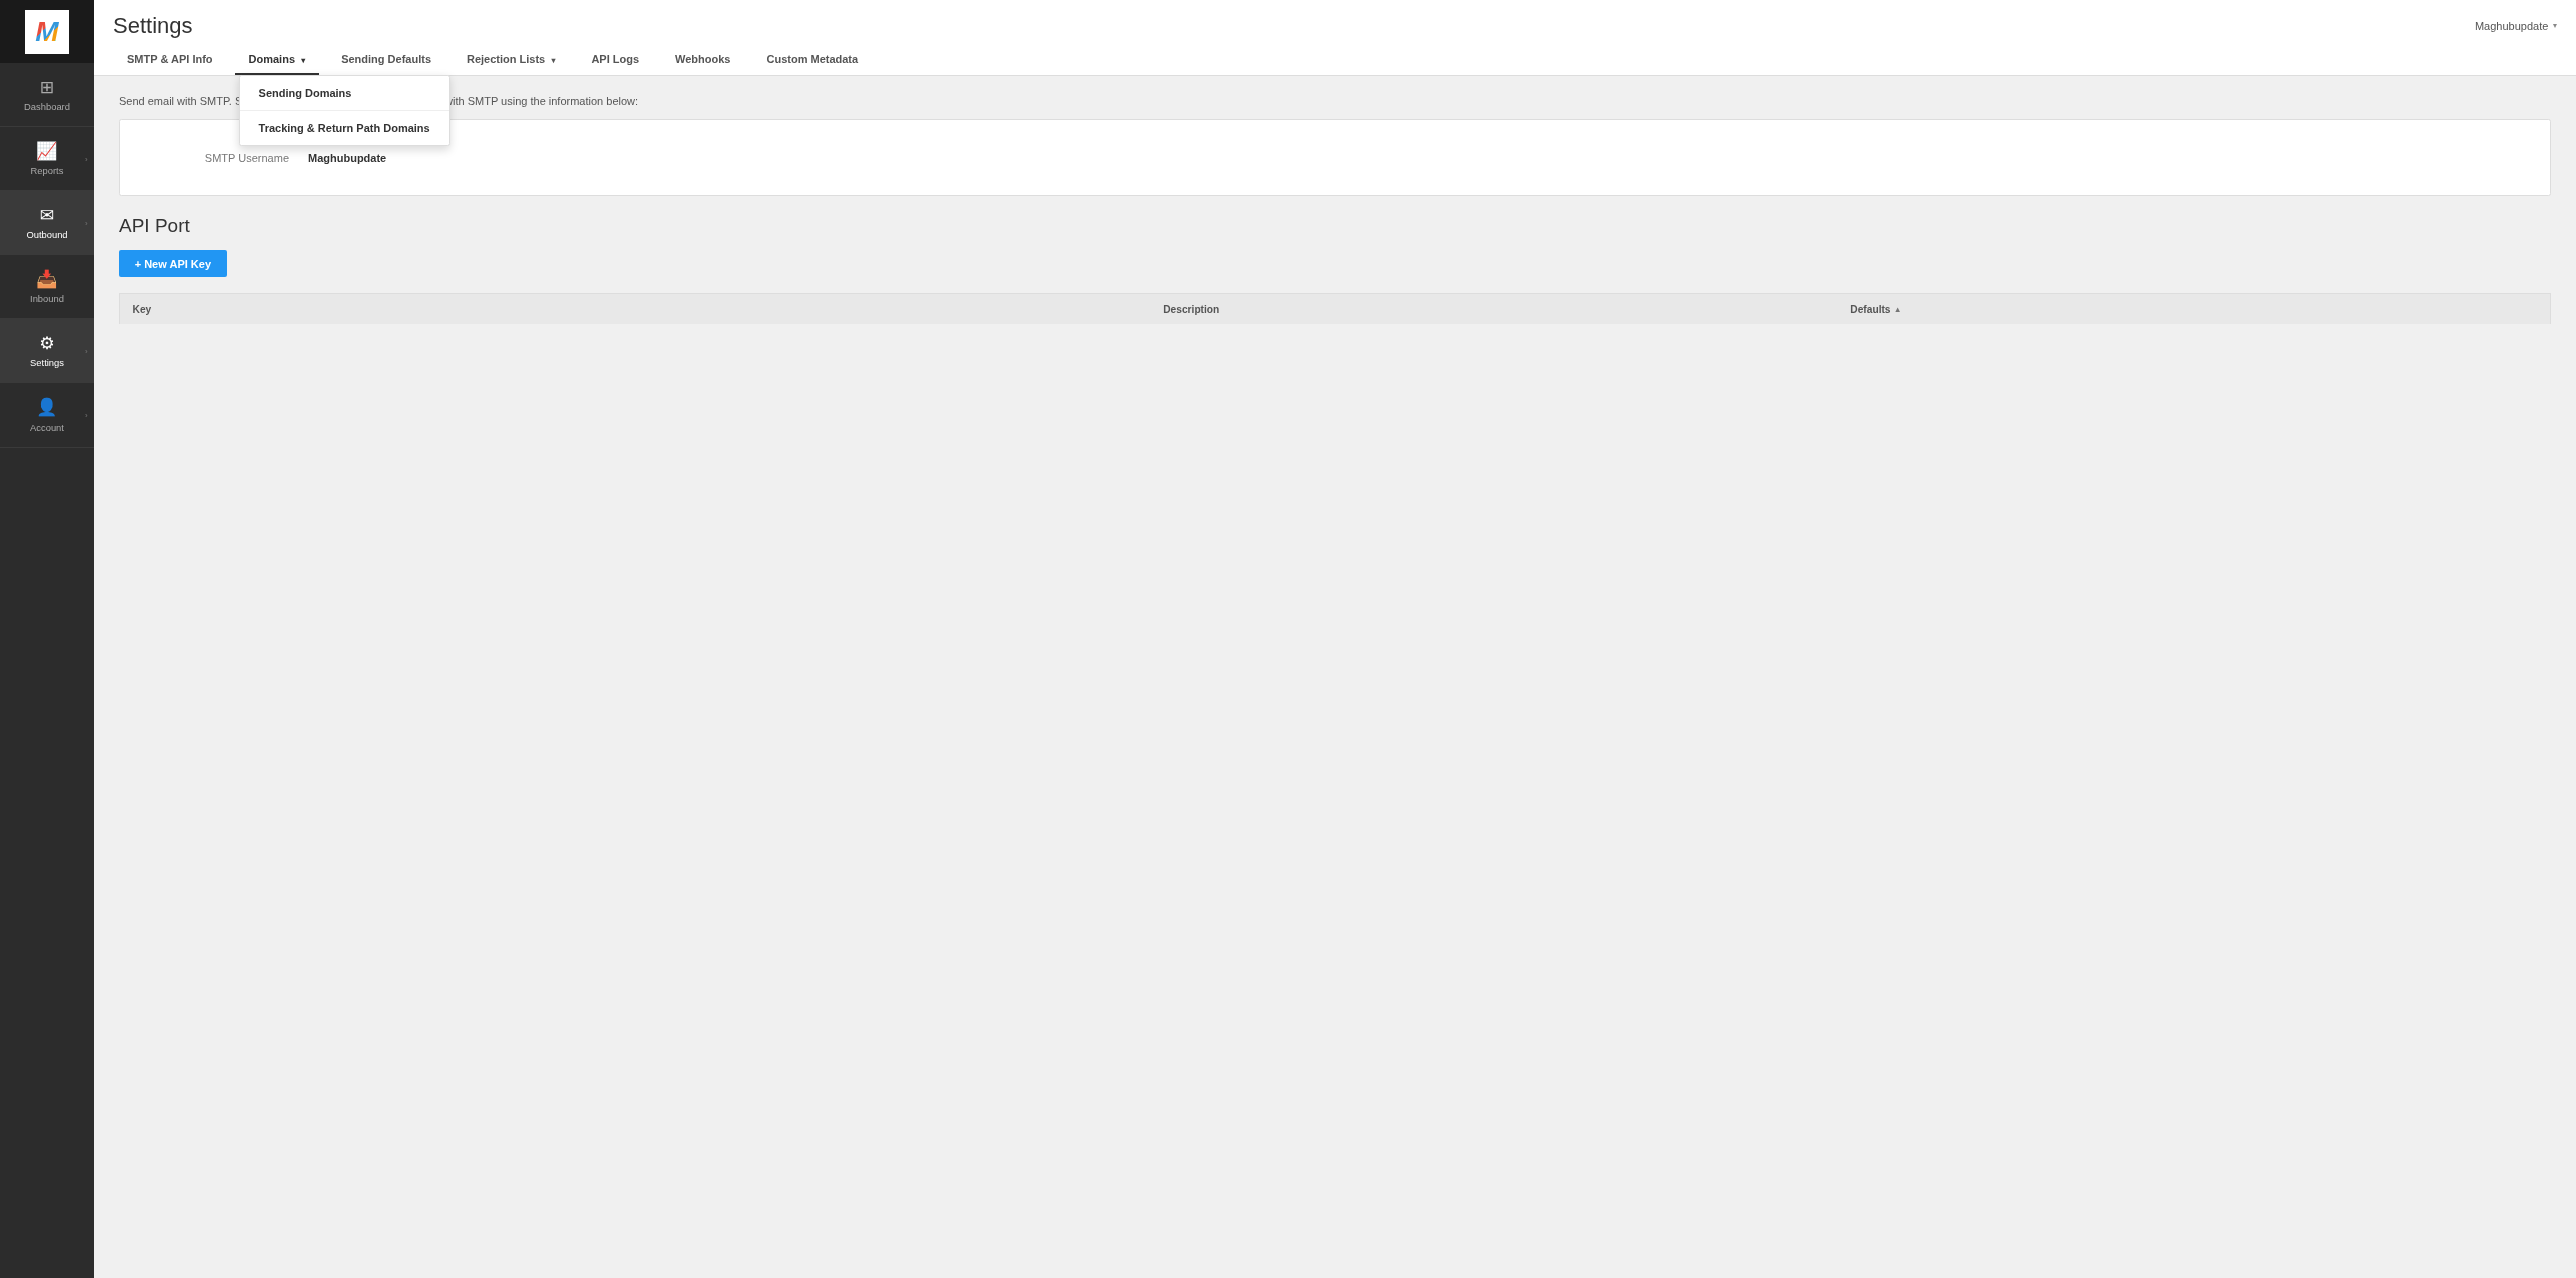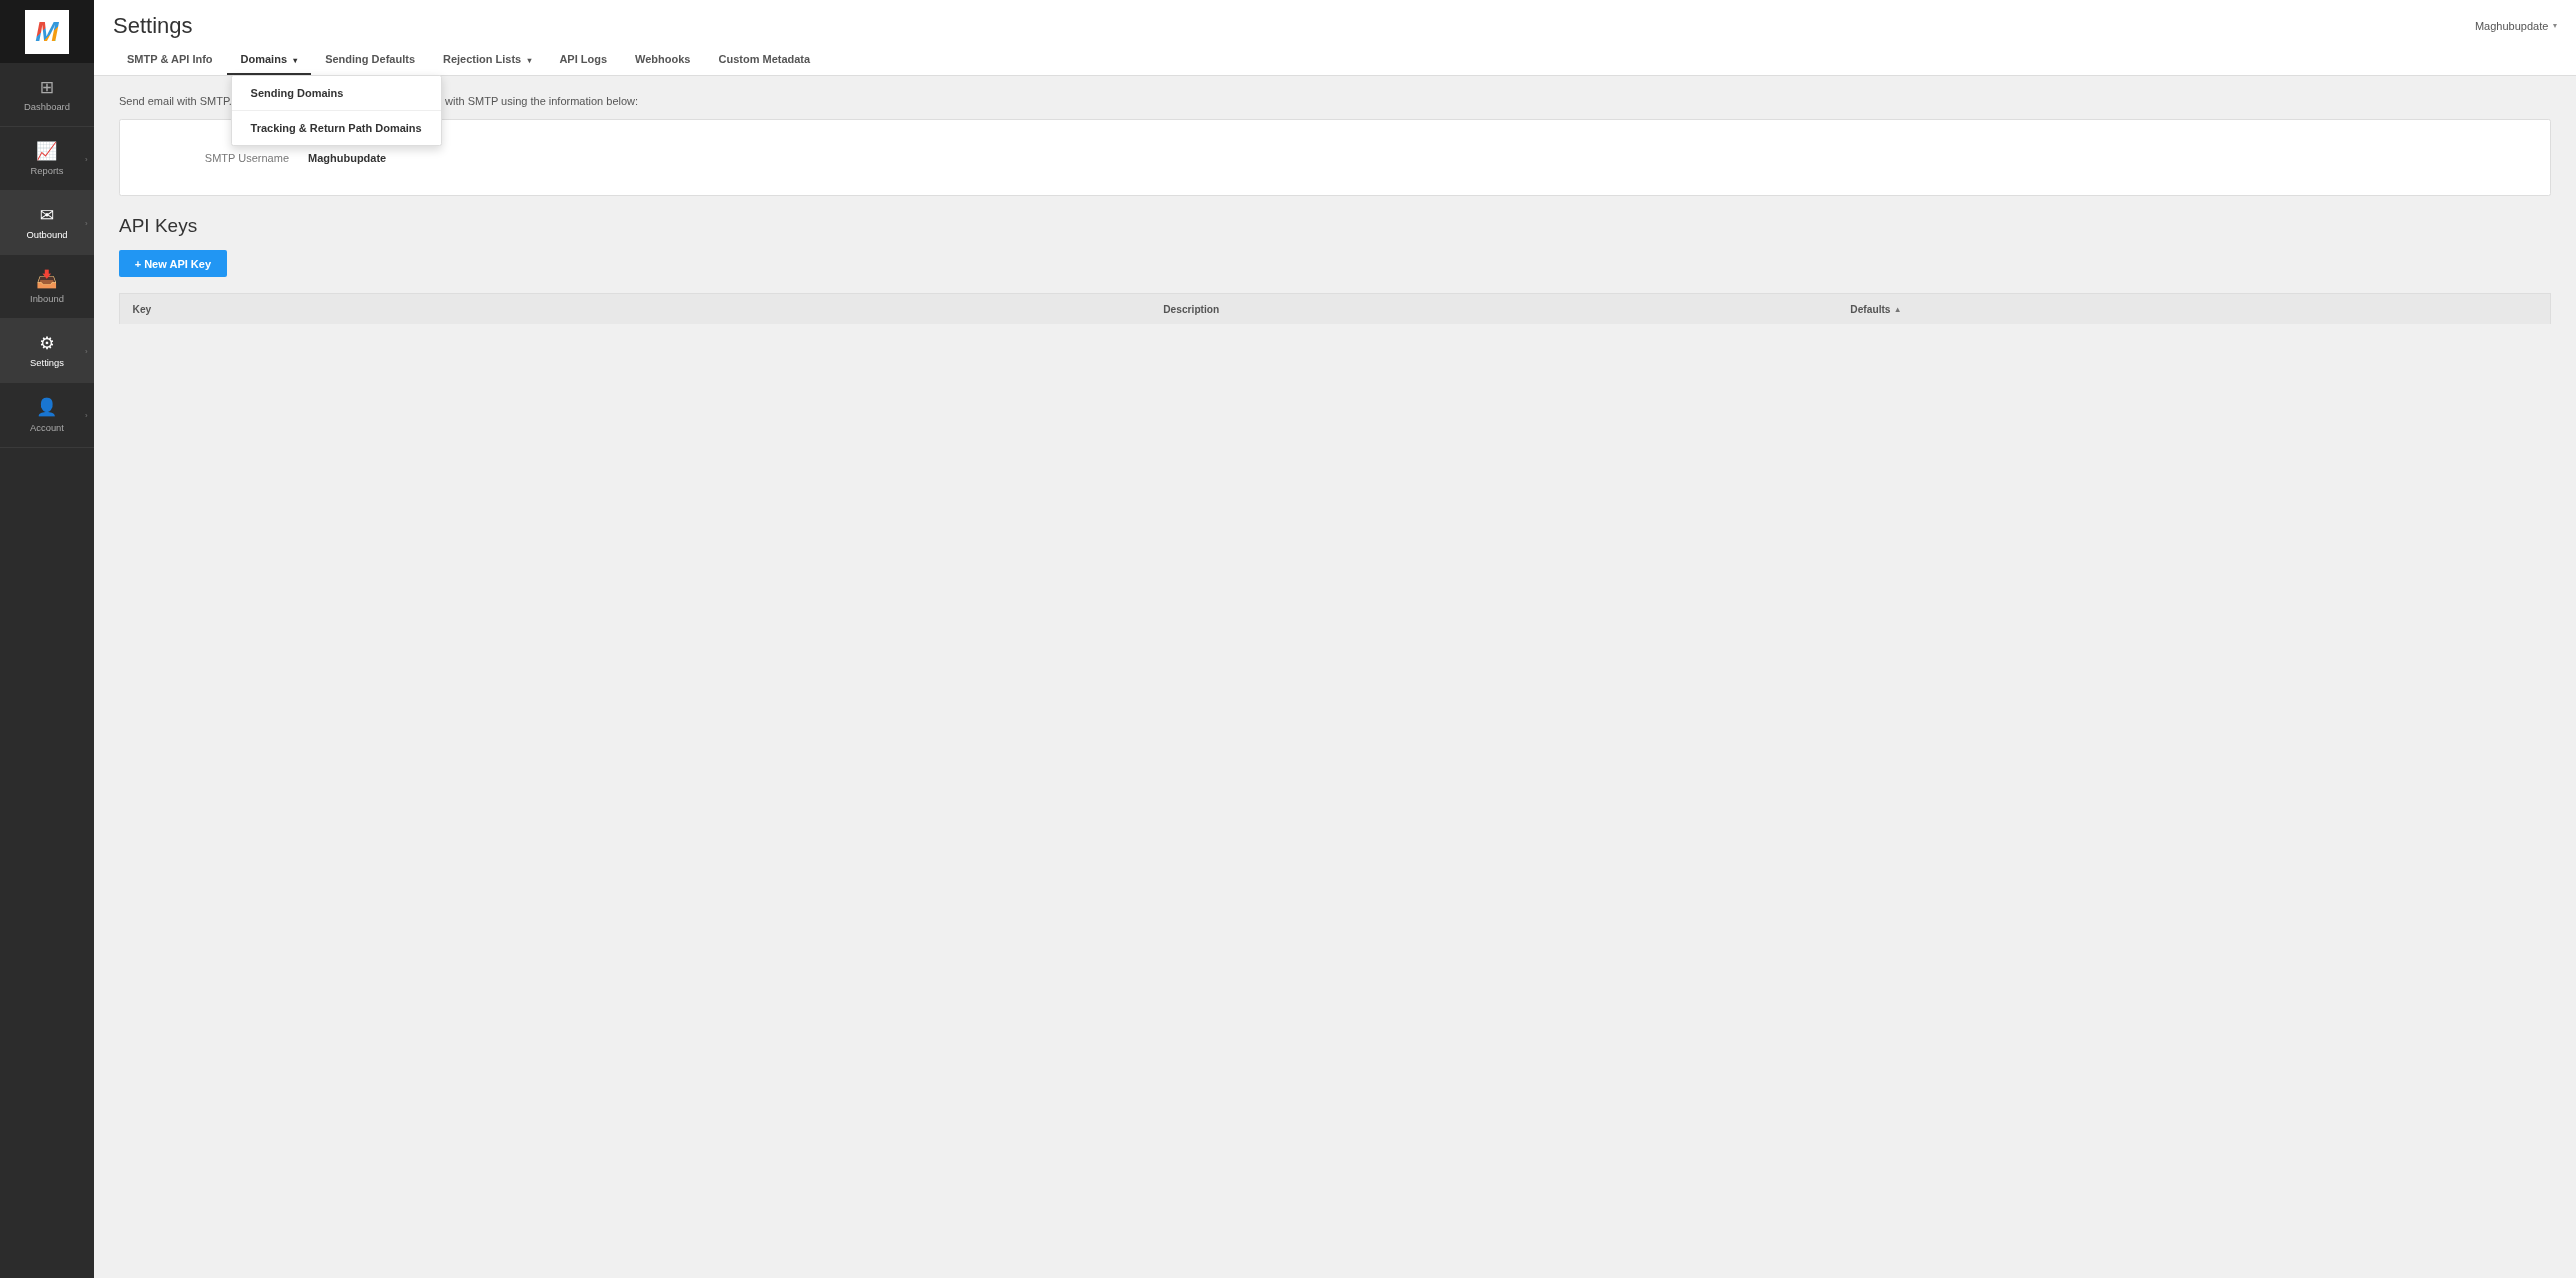--- a/index.html
+++ b/index.html
@@ -111,21 +111,21 @@
       gap: 4.7px;
       color: #555;
       font-size: 11px;
       cursor: pointer;
     }
     .user-menu-arrow { font-size: 7.9px; color: #888; }
 
     
     .nav-tabs {
       display: flex;
-      gap: 0;
+      gap: 8px;
       padding-top: 6.3px;
     }
     .nav-tab {
       padding: 7.9px 14px;
       font-size: 11px;
       font-weight: 600;
       color: #555;
       cursor: pointer;
       border-bottom: 2.4px solid transparent;
       white-space: nowrap;
@@ -350,21 +350,21 @@
 
       <div class="info-row">
         <span class="info-label">SMTP Username</span>
         <span class="info-value">Maghubupdate</span>
       </div>
 
 
     </div>
 
     
-    <h2 class="section-title">API Keys</h2>
+    <h2 class="section-title">API Port</h2>
 
     <button class="new-api-btn">
       <span>+ New API Key</span>
     </button>
 
     
     <div class="table-header">
       <div class="col-key">
         <span>Key</span>
       </div>

